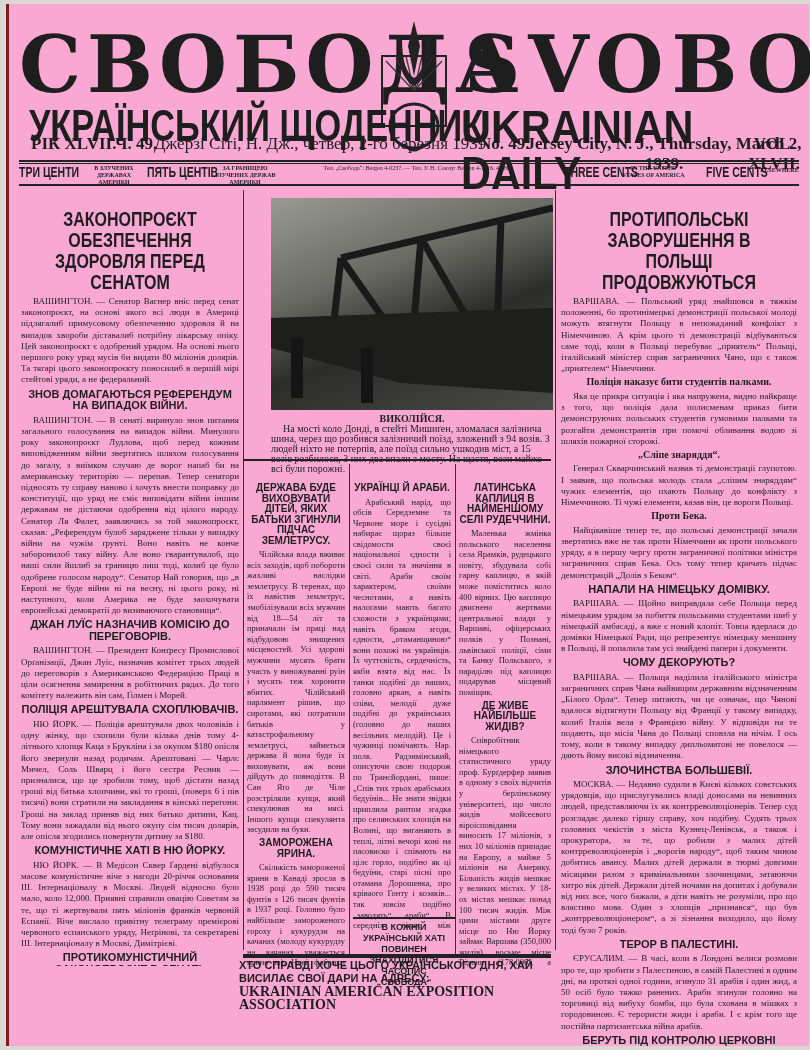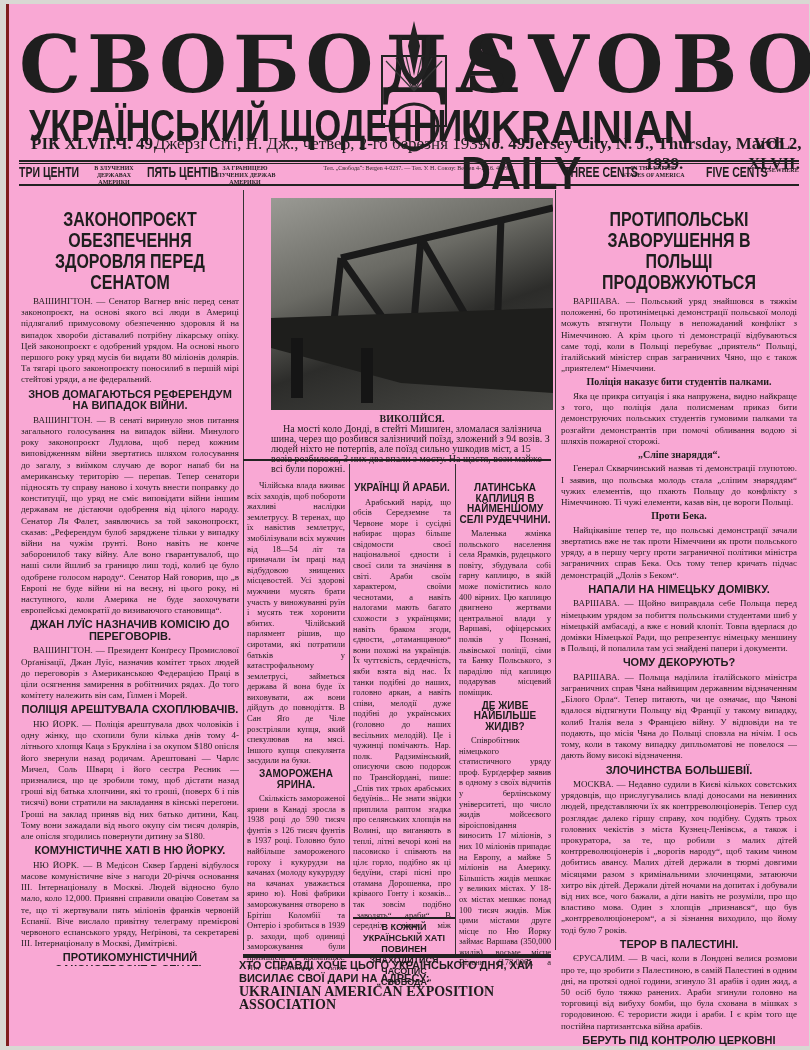--- a/index.html
+++ b/index.html
@@ -107,20 +107,21 @@
     </svg>
   </div>
   <div class="caption">
     <div style="text-align:center;font-weight:bold">ВИКОЛІЙСЯ.</div>
     <div class="p">На мості коло Донді, в стейті Мишиґен, зломалася залізнича шина, через що розбився залізничий поїзд, зложений з 94 возів. З людей ніхто не потерпів, але поїзд сильно ушкодив міст, а 15 возів розбилося, 3 них два впали з мосту. На щастя, вози майже всі були порожні.</div>
   </div>
 
   <div class="rule" style="left:234px;right:258px;top:455px"></div>
 
   <div class="col" style="left:238px;top:460px;width:98px;height:490px;font-size:8.5px;line-height:10.6px">
+    <div class="hl sm">ДЕРЖАВА БУДЕ ВИХОВУВАТИ ДІТЕЙ, ЯКИХ БАТЬКИ ЗГИНУЛИ ПІДЧАС ЗЕМЛЕТРУСУ.</div>
     <p class="p">Чілійська влада вживає всіх заходів, щоб побороти жахливі наслідки землетрусу. В теренах, що їх навістив землетрус, змобілізували всіх мужчин від 18—54 літ та приначали їм праці над відбудовою знищених місцевостей. Усі здорові мужчини мусять брати участь у виножуванні руїн і мусять теж хоронити вбитих. Чілійський парлямент рішив, що сиротами, які потратили батьків у катастрофальному землетрусі, займеться держава й вона буде їх виховувати, аж вони дійдуть до повнодіття. В Сан Яґо де Чіле розстріляли купця, який спекулював на мясі. Іншого купця спекулянта засудили на буки.</p>
     <div class="hl sm">ЗАМОРОЖЕНА ЯРИНА.</div>
     <p class="p">Скількість замороженої ярини в Канаді зросла в 1938 році до 590 тисяч фунтів з 126 тисяч фунтів в 1937 році. Головно було найбільше замороженого гороху і кукурудзи на качанах (молоду кукурудзу на качанах уважається ярино ю). Нові фабрики заморожування отворено в Брітіш Коломбії та Онтеріо і зробиться в 1939 р. заходи, щоб одиниці заморожування були приміщені в крамницях. Під теперішню пору найбільше замороженої ярини купують готелі і ресторації, але прийде час, що заморожену ярину будеться загально продавати в крамницях. Заморожені овочі в більших крамницях можна завжди набути і після розмороження вони являються так як свіжі. З розмороженою яриною мається те саме. Та не треба думати, що заморожувати ярину можна на звичайнім морозі.</p>
   </div>
   <div class="vsep" style="left:340px;top:460px;height:490px"></div>
   <div class="col" style="left:344px;top:460px;width:98px;height:450px;font-size:8.5px;line-height:10.6px">
     <div class="hl sm">УКРАЇНЦІ Й АРАБИ.</div>
     <p class="p">Арабський нарід, що обсів Середземне та Червоне море і сусідні набирає щораз більше свідомости своєї національної єдности і своєї сили та значіння в світі. Араби своїм характером, своїми чеснотами, а навіть налогами мають багато схожости з українцями; навіть браком згоди, єдности, „отаманщиною“ вони похожі на українців. Їх чуттєвість, сердечність, якби взята від нас. Їх танки подібні до наших, головно аркан, а навіть співи, мелодії дуже подібні до українських (головно до наших весільних мелодій). Це і чужинці помічають. Нар. полк. Ра­дзимінський, описуючи свою подорож по Трансйордані, пише: „Спів тих трьох арабських бедуїнів... Не знати звідки приплила раптом згадка про селянських хлопців на Волині, що виганяють в теплі, літні вечорі коні на пасовиско і співають на цілє горло, подібно як ці бедуїни, старі пісні про отамана Дорошенка, про кріваого Гонту і козаків... так зовсім подібно „заводять“ араби“. В середніх віках між українцями і арабами були часті взаємини. Українська перекладна література мала неоднову цінну арабську рію. Також цінні дорогі вироби і дорогі матерії спроваджували на Україну від арабів, головно з Дамаску. Нинішні араби знають багато про Україну і українців і пишуть часто про нас у своїх газетах. Подають нпр., що лише українських нарід, поза арабами, є такий пригноблений як вони.</p>
   </div>
   <div class="rule" style="left:344px;right:354px;top:913px"></div>

